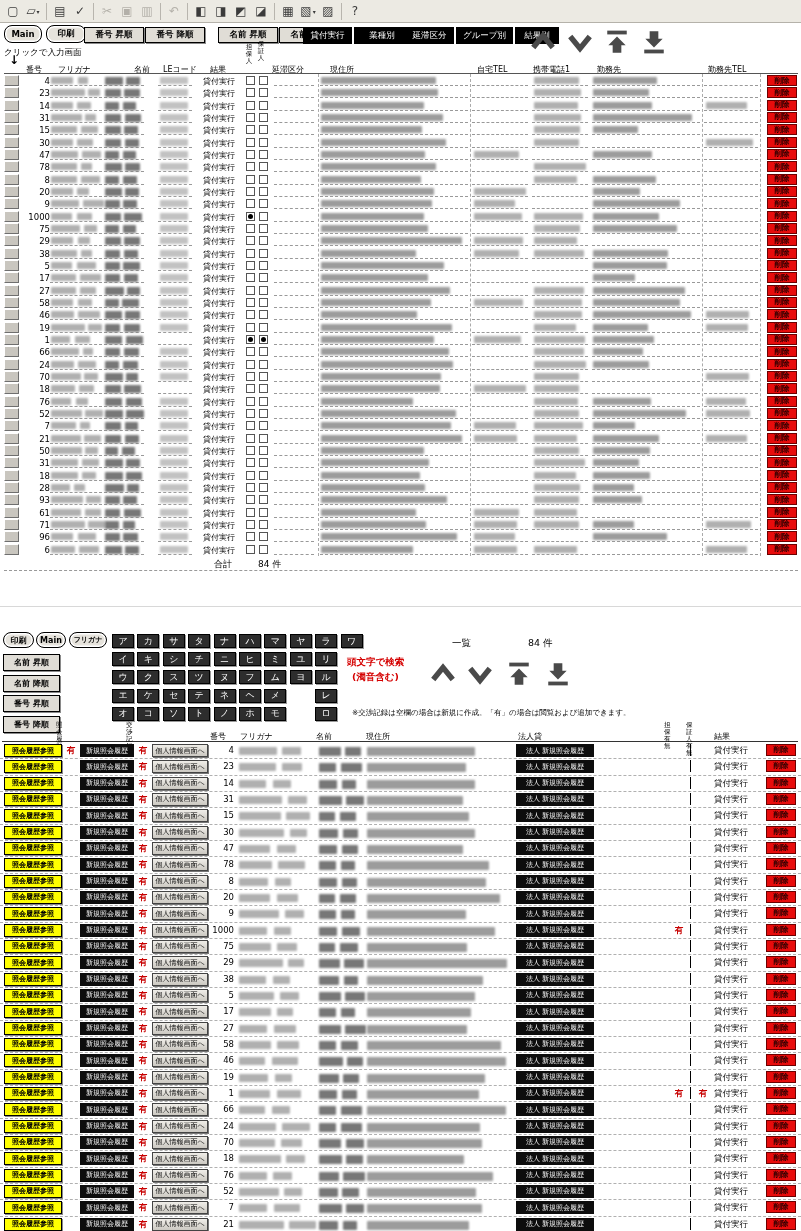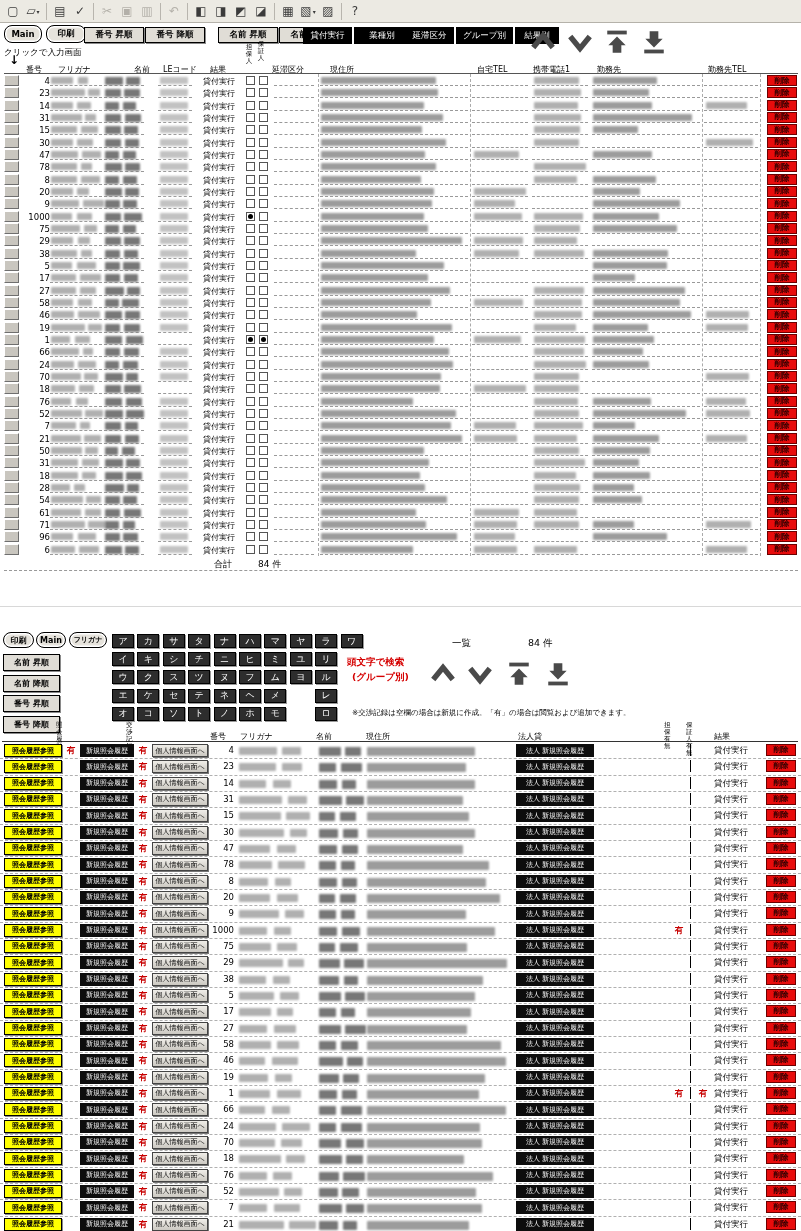--- a/index.html
+++ b/index.html
@@ -1209,21 +1209,21 @@
           <div class="bl" style="left: 2px; width: 46.3521px; background: rgb(176, 176, 176);"></div>
         </div>
         <div class="tc" style="left: 592px; width: 108px;">
           <div class="bl" style="left: 1px; width: 41.4395px; background: rgb(156, 156, 156);"></div>
         </div>
         <div class="tc" style="left: 704px; width: 54px;"></div>
         <div class="del-btn" style="left: 767px; top: 0px; width: 30px; height: 11px;">削除</div>
       </div>
       <div class="trow" style="top: 494.22px;">
         <div class="selbtn"></div>
-        <div class="tnum" style="left: 20px; width: 30px;">54</div>
+        <div class="tnum" style="left: 20px; width: 30px;">93</div>
         <div class="tc" style="left: 50px; width: 52px;">
           <div class="bl" style="left: 1px; width: 31.9889px; background: rgb(176, 176, 176);"></div>
           <div class="bl" style="left: 36.2403px; width: 14.8005px; background: rgb(176, 176, 176);"></div>
         </div>
         <div class="tc" style="left: 104px; width: 40px;">
           <div class="bl" style="left: 1px; width: 14.5139px; background: rgb(119, 119, 119); height: 8px;"></div>
           <div class="bl" style="left: 19.2615px; width: 13.7504px; background: rgb(119, 119, 119); height: 8px;"></div>
         </div>
         <div class="tc" style="left: 158px; width: 34px;">
           <div class="bl" style="left: 2px; width: 28px; background: rgb(194, 194, 194);"></div>
@@ -1379,21 +1379,21 @@
 
   <div class="line" style="left:0;top:606px;width:801px;border-top:1px solid #d8d8d8;"></div>
 
   <div class="group" id="botwin">
     <div class="btn-round" style="left:3px;top:632px;width:31px;height:16px;font-size:8px;">印刷</div>
     <div class="btn-round" style="left:36px;top:632px;width:30px;height:16px;font-size:8px;">Main</div>
     <div class="btn-round" style="left:69px;top:632px;width:38px;height:16px;font-size:7px;">フリガナ</div>
     <div class="hint" style="left:452px;top:637px;font-size:9.5px;">一覧</div>
     <div class="hint" style="left:528px;top:637px;font-size:9.5px;">84 件</div>
     <div class="red-note" style="left:347px;top:656px;">頭文字で検索</div>
-    <div class="red-note" style="left:352px;top:671px;">(グループ別)</div>
+    <div class="red-note" style="left:352px;top:671px;">(濁音含む)</div>
     <div class="small-note" style="left:352px;top:708px;">※交渉記録は空欄の場合は新規に作成。「有」の場合は閲覧および追加できます。</div>
     <div class="line" style="left:2px;top:741px;width:796px;border-top:1px solid #333;"></div>
   <div class="nav" style="left: 430px; top: 662px;"><svg width="26" height="24" viewBox="0 0 24 22">
           <polyline points="3,16 12,5 21,16" fill="none" stroke="#4a4a4a" stroke-width="5"></polyline>
         </svg></div>
       <div class="nav" style="left: 467px; top: 662px;"><svg width="26" height="24" viewBox="0 0 24 22">
           <polyline points="3,6 12,17 21,6" fill="none" stroke="#4a4a4a" stroke-width="5"></polyline>
         </svg></div>
       <div class="nav" style="left: 506px; top: 662px;"><svg width="26" height="24" viewBox="0 0 24 22">
           <rect x="3" y="0.5" width="18" height="3.5" fill="#4a4a4a"></rect>

